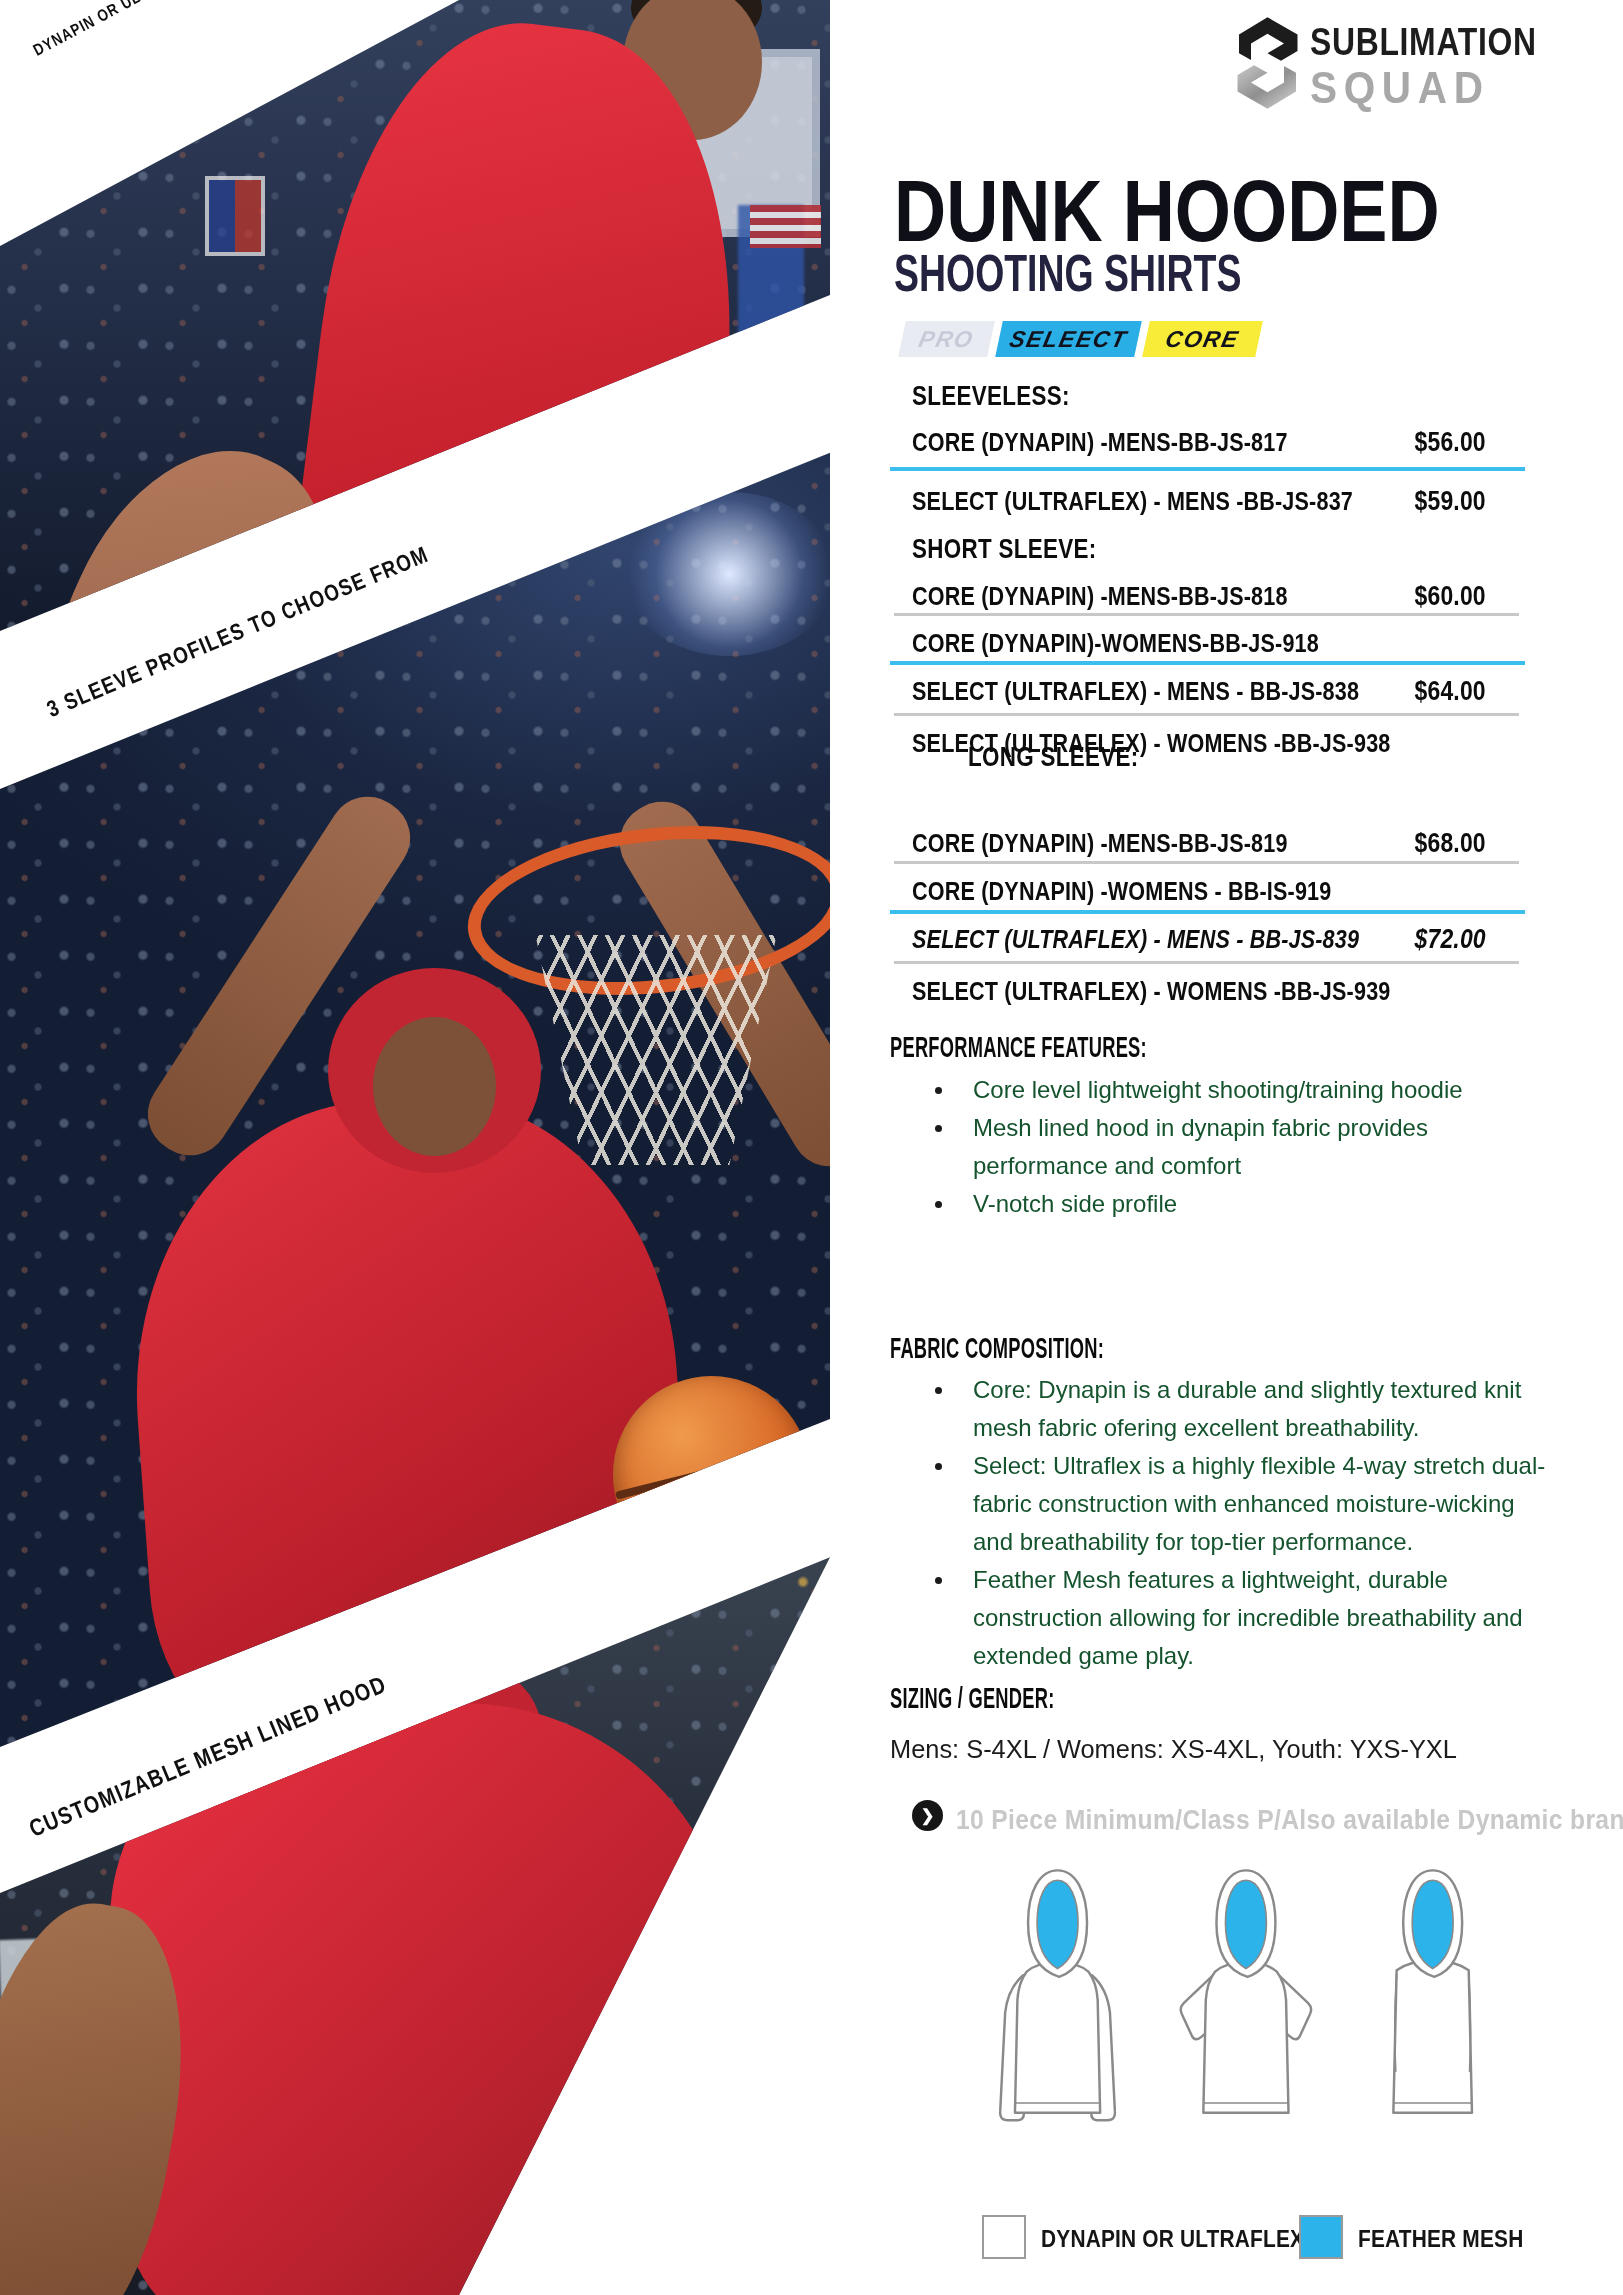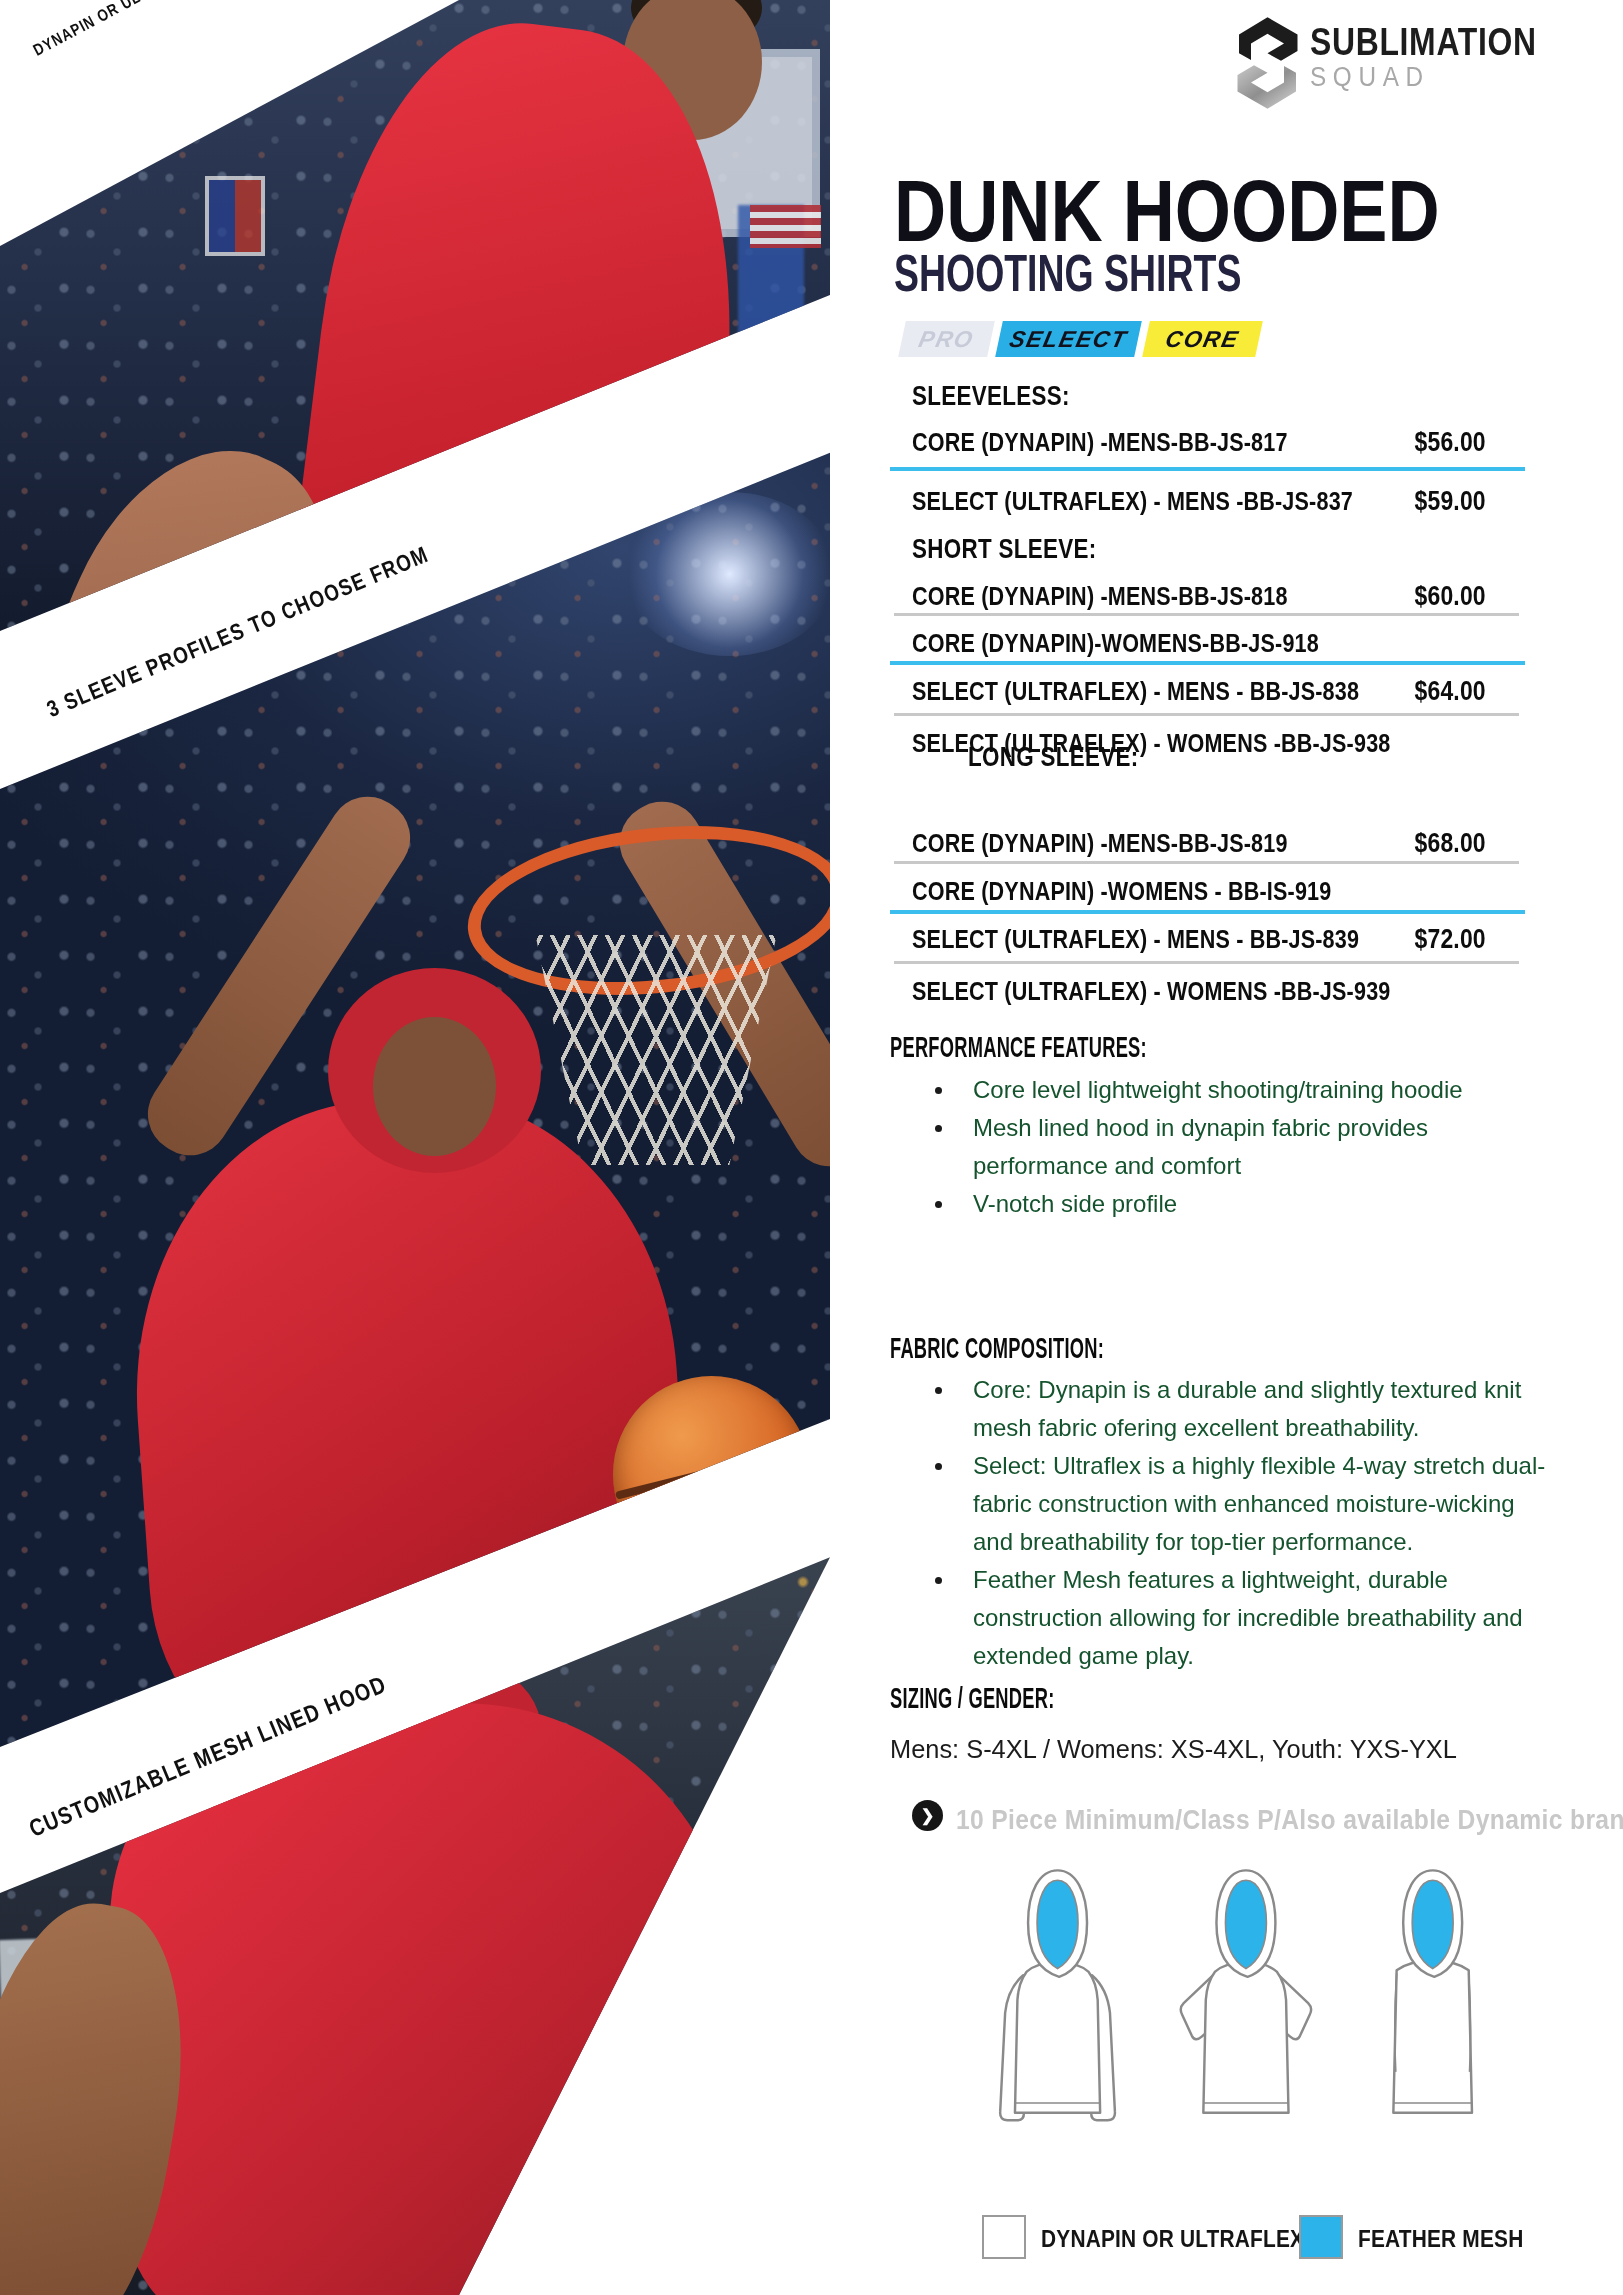--- a/index.html
+++ b/index.html
@@ -75,21 +75,21 @@
   
   .banner{position:absolute;font-weight:900;color:#101010;z-index:5;}
   .banner .cx{transform:scaleX(.82);letter-spacing:1.6px;}
   #banner1{left:29.5px;top:43px;transform:rotate(-28deg);transform-origin:0 0;font-size:16.4px;}
   #banner1 .cx{letter-spacing:1.2px;}
   #banner2{left:43px;top:698px;transform:rotate(-22.5deg);transform-origin:0 0;font-size:23px;}
   #banner3{left:24.6px;top:1817px;transform:rotate(-22.5deg);transform-origin:0 0;font-size:24px;}
   
   .logo-text1{left:1310px;top:21px;font-size:38px;font-weight:900;color:#1d1d1d;}
   .logo-text1 .cx{transform:scaleX(.84);letter-spacing:0.8px;}
-  .logo-text2{left:1310px;top:62px;font-size:27px;font-weight:400;color:#a8a8a8;}
+  .logo-text2{left:1310px;top:62px;font-size:45px;font-weight:700;color:#a8a8a8;}
   .logo-text2 .cx{transform:scaleX(.9);letter-spacing:7.4px;}
   .title1{left:894px;top:161px;font-size:87px;font-weight:900;color:#0f0f18;}
   .title1 .cx{transform:scaleX(.83);letter-spacing:0;}
   .title2{left:894px;top:243px;font-size:52px;font-weight:900;color:#23233f;}
   .title2 .cx{transform:scaleX(.72);letter-spacing:0;}
   .badge{position:absolute;top:321px;height:36px;display:flex;align-items:center;justify-content:center;
      transform:skewX(-12deg);font-style:italic;font-weight:900;font-size:23px;letter-spacing:1.6px;}
   .badge span{transform:skewX(0deg);}
   #badge-pro{left:902px;width:89px;background:#e9ebf3;color:#c7cbd8;}
   #badge-select{left:999px;width:139px;background:#29aee6;color:#12121c;}
@@ -233,21 +233,21 @@
 <div class="pheading" style="top:741px;left:920px;margin-left:48px;"><span class="cx">LONG SLEEVE:</span></div>
 <div class="prow" style="top:821px;">
   <span class="sku"><span class="cx">CORE (DYNAPIN) -MENS-BB-JS-819</span></span>
   <span class="price"><span class="cx">$68.00</span></span>
 </div>
 <div class="sep gray" style="top:861px;"></div>
 <div class="prow" style="top:869px;">
   <span class="sku"><span class="cx">CORE (DYNAPIN) -WOMENS - BB-IS-919</span></span>
 </div>
 <div class="sep" style="top:910px;"></div>
-<div class="prow" style="top:917px;">
+<div class="prow" style="top:917px;font-style:italic;">
   <span class="sku"><span class="cx">SELECT (ULTRAFLEX) - MENS - BB-JS-839</span></span>
   <span class="price"><span class="cx">$72.00</span></span>
 </div>
 <div class="sep gray" style="top:961px;"></div>
 <div class="prow" style="top:969px;">
   <span class="sku"><span class="cx">SELECT (ULTRAFLEX) - WOMENS -BB-JS-939</span></span>
 </div>
 
 <div class="sheading" style="top:1030px;"><span class="cx">PERFORMANCE FEATURES:</span></div>
 <div class="blist" style="top:1071px;">

